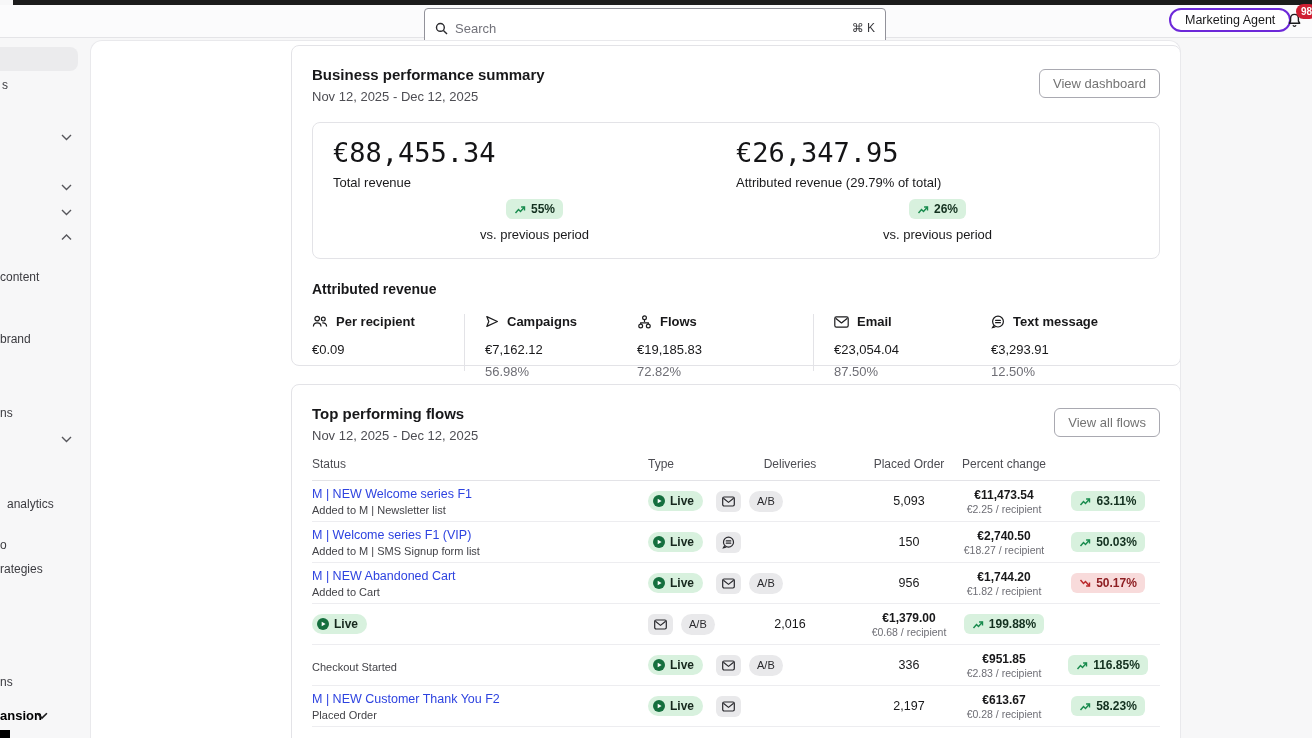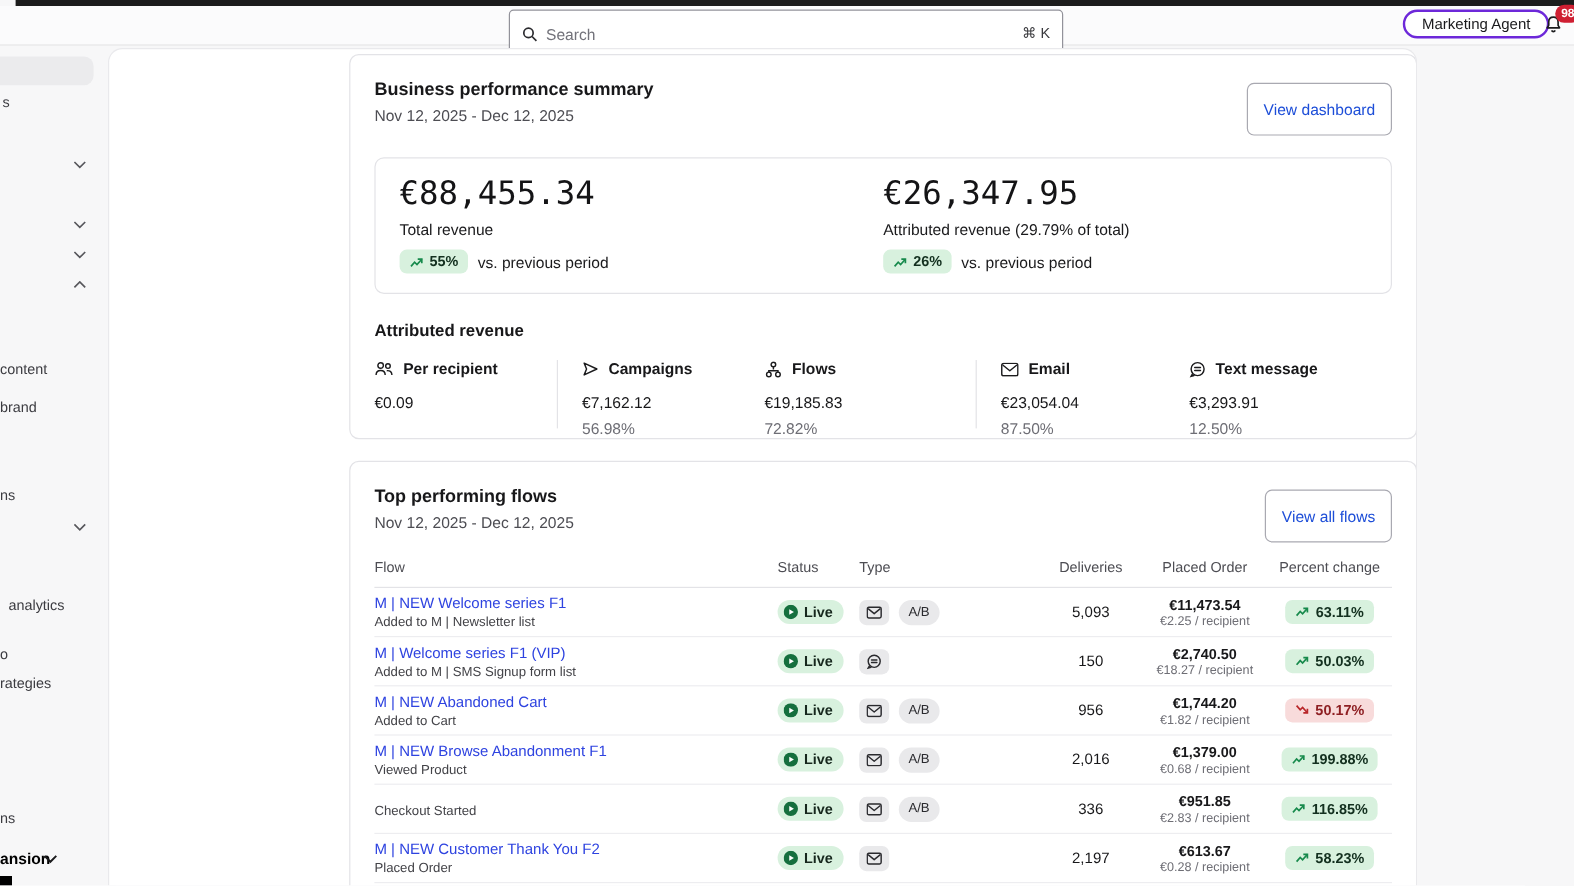--- a/index.html
+++ b/index.html
@@ -35,21 +35,21 @@
   .notif-badge {
     position:absolute; left:1296px; top:-1px; min-width:21px; height:15px;
     background:#cf1f32; color:#fff; font-size:10px; font-weight:700;
     border-radius:8px; display:flex; align-items:center; justify-content:center; padding:0 4px;
   }
 
   
   .sidebar-highlight { position:absolute; left:0; top:47px; width:78px; height:24px; background:#ebebed; border-radius:0 8px 8px 0; }
   .sf { position:absolute; font-size:12px; color:#3b3b40; white-space:nowrap; }
   .sf0 { left:2px;  top:78px; }
-  .sf1 { left:0;    top:301px; }
+  .sf1 { left:0;    top:270px; }
   .sf2 { left:0;    top:332px; }
   .sf3 { left:0;    top:406px; }
   .sf4 { left:7px;  top:497px; }
   .sf5 { left:0;    top:538px; }
   .sf6 { left:0;    top:562px; }
   .sf7 { left:0;    top:675px; }
   .sf8 { left:0;    top:708px; font-size:13px; font-weight:700; color:#000000; }
   .side-chev { position:absolute; }
   .sc1 { left:61px; top:134px; } .sc2 { left:61px; top:184px; }
   .sc3 { left:61px; top:209px; } .sc4 { left:61px; top:234px; }
@@ -65,31 +65,31 @@
   .card {
     position:absolute; left:200px; width:890px;
     background:#fff; border:1px solid #e3e3e7; border-radius:8px; padding:20px;
   }
   .card1 { top:4px; height:321px; }
   .card2 { top:343px; height:420px; }
   .card-head { display:flex; justify-content:space-between; align-items:flex-start; }
   .card-title { font-size:15px; font-weight:700; color:#18181a; }
   .card-date { font-size:13px; color:#4d4d53; margin-top:6px; }
   .card-btn {
-    height:44px; padding:0 13px; margin-top:3px; background:#fff;
+    height:29px; padding:0 13px; margin-top:3px; background:#fff;
     border:1px solid #a9a9b1; border-radius:6px; cursor:pointer;
-    font-family:"Liberation Sans", sans-serif; font-size:13px; color:#1d4ed8;
+    font-family:"Liberation Sans", sans-serif; font-size:13px; color:#737373;
   }
 
   
   .metrics-box { margin-top:18px; border:1px solid #e3e3e7; border-radius:8px; padding:14px 20px 16px; display:flex; }
   .metric { width:424px; }
   .metric-value { font-family:"DejaVu Sans Mono", monospace; font-size:27px; color:#141416; }
   .metric-label { font-size:13px; color:#1a1a1c; margin-top:7px; }
-  .metric-trend { margin-top:9px; display:flex; align-items:center; gap:8px; font-size:13px; color:#1a1a1c; }
+  .metric-trend { margin-top:9px; display:flex; align-items:center; gap:8px; font-size:13px; color:#1a1a1c;flex-direction:column; }
   .trend-pill {
     display:inline-flex; align-items:center; gap:5px;
     background:#d8f1de; border-radius:6px; padding:3px 8px;
     font-size:12px; font-weight:600; color:#13301f;
   }
 
   
   .attr-heading { margin-top:22px; font-size:14px; font-weight:700; color:#18181a; }
   .stats-row { margin-top:17px; display:flex; align-items:flex-start; }
   .stat-div { width:1px; height:57px; background:#e3e3e7; margin-right:20px; }
@@ -323,21 +323,20 @@
   <div class="card card2">
     <div class="card-head">
       <div>
         <div class="card-title">Top performing flows</div>
         <div class="card-date">Nov 12, 2025 - Dec 12, 2025</div>
       </div>
       <button class="card-btn">View all flows</button>
     </div>
 
     <div class="tbl-head">
-      <span>Flow</span>
       <span>Status</span>
       <span>Type</span>
       <span class="col-r">Deliveries</span>
       <span class="col-r">Placed Order</span>
       <span class="col-r">Percent change</span>
     </div>
 
     <div id="flows-body">
         <div class="tbl-row">
     <div>
@@ -456,24 +455,20 @@
         <svg class="arr-down" width="12" height="11" viewBox="0 0 11 11" fill="none" stroke="#b92629" stroke-width="1.4">
                 <path d="M1 2 L4 5.5 L6 3.5 L10 8"></path>
                 <path d="M6.6 8 H10 V4.6"></path>
               </svg>
         <span>50.17%</span>
       </span>
     </div>
   </div>
         <div class="tbl-row">
     <div>
-      <a class="flow-name">M | NEW Browse Abandonment F1</a>
-      <div class="flow-sub">Viewed Product</div>
-    </div>
-    <div>
       <span class="status-pill">
         <svg width="12" height="12" viewBox="0 0 12 12">
                 <circle cx="6" cy="6" r="6" fill="#156f3e"></circle>
                 <polygon points="4.7,3.7 8.6,6 4.7,8.3" fill="#fff"></polygon>
               </svg>
         <span>Live</span>
       </span>
     </div>
     <div class="type-cell">
       <span class="chan-badge">

